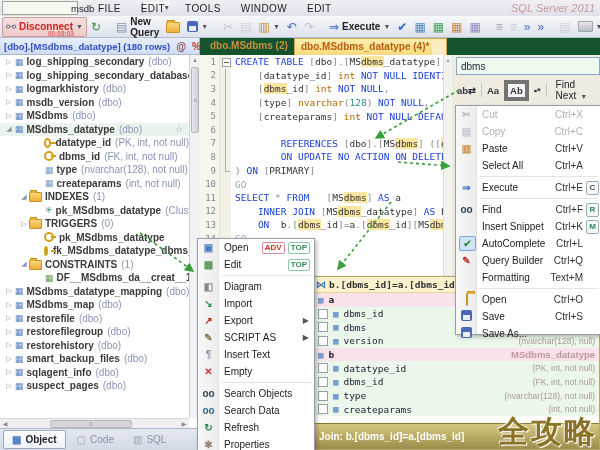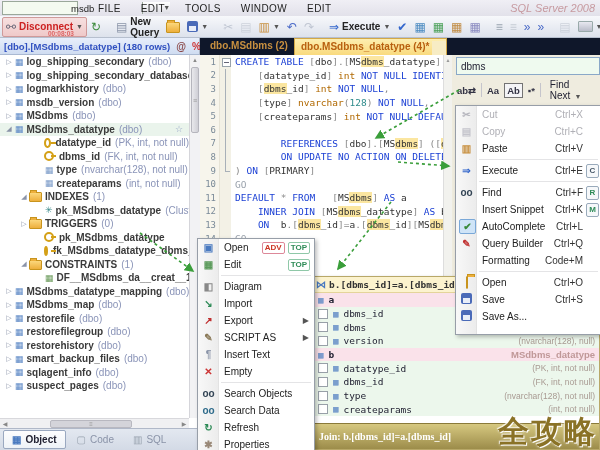--- a/index.html
+++ b/index.html
@@ -59,21 +59,21 @@
   #tree-hscroll{left:0;top:418px;width:189px;height:10px;background:#f0f0f2;border-top:1px solid #d8d8dc;box-sizing:border-box;display:flex;align-items:center;}
   #tree-hscroll .ar{font-size:6px;color:#888;width:10px;text-align:center;}
   #tree-hscroll .thumb{height:6px;width:80px;margin-left:40px;background:#d4d4da;border:1px solid #b8b8c0;border-radius:2px;
                        display:flex;align-items:center;justify-content:center;color:#999;font-size:6px;}
   #ltabs{left:0;top:428px;width:200px;height:22px;background:linear-gradient(#e3e8f0,#d3dae6);border-top:1px solid #b0b8c8;
          border-right:1px solid #a9b2c2;box-sizing:border-box;display:flex;align-items:center;}
   .ltab{display:flex;align-items:center;height:17px;padding:0 8px;margin-left:3px;font-size:10px;color:#8a93a8;}
   .ltab .gly{margin-right:4px;font-size:10px;}
   .ltab.active{background:linear-gradient(#fdfdfe,#eef2f7);border:1px solid #9aa8c0;border-radius:2px;color:#223;font-weight:bold;}
   
-  #etabs{left:200px;top:38px;width:400px;height:25px;background:#0f172a;border-bottom:1px solid #dcc690;box-sizing:border-box;padding-left:29px;}
+  #etabs{left:200px;top:38px;width:400px;height:25px;background:#14532d;border-bottom:1px solid #dcc690;box-sizing:border-box;padding-left:29px;}
   #etab1{position:absolute;left:10px;top:2px;font-weight:bold;color:#c89040;}
   #etab2{position:absolute;left:94px;top:0;height:17px;padding:2px 6px 0 6px;background:linear-gradient(#fdeeb0,#f9da7e);
          border:1px solid #d2a848;border-bottom:none;font-weight:bold;color:#b86010;box-sizing:border-box;}
   #etab2 .x{color:#c23;margin-left:5px;font-weight:bold;}
   #etab-stub{position:absolute;left:232px;top:3px;width:14px;height:14px;background:#f7ecc4;}
   #code{left:200px;top:55px;width:243px;height:395px;overflow:hidden;background:#fff;
         font-family:"DejaVu Sans Mono",monospace;font-size:9.5px;}
   .cline{height:13.6px;display:flex;align-items:center;white-space:pre;}
   .cline .num{width:16px;text-align:right;padding-right:3px;color:#7a8a98;background:#f7f5ec;border-right:1px solid #e6e3d6;
               height:100%;flex:none;font-size:9px;display:flex;align-items:center;justify-content:flex-end;}
@@ -86,21 +86,21 @@
   .k{color:#1a3fd4;} .i{color:#333;} .b{color:#8a8a8a;} .t{color:#b06800;} .n{color:#2e8b8b;}
   .h{background:#fbe6a0;color:#333;} .g{color:#9aa2ac;} .p{color:#333;}
   #code-vscroll{left:443px;top:55px;width:9px;height:395px;background:#f2f2ee;border-left:1px solid #ddd;box-sizing:border-box;}
   #code-vscroll .up{text-align:center;font-size:5px;color:#999;padding-top:2px;}
   
   #findpanel{left:452px;top:55px;width:148px;height:221px;background:#efecdf;}
   #findbox{position:absolute;left:4px;top:2px;width:138px;height:16px;background:#effaef;border:1px solid #8aa8c8;
            font-size:10px;padding-left:4px;display:flex;align-items:center;color:#223;}
   #findbar{position:absolute;left:0px;top:24px;width:148px;height:22px;display:flex;align-items:center;}
   .fb{margin-left:5px;font-size:9.5px;color:#334;font-weight:bold;}
-  .fb.boxed{border:1px solid #737373;background:#f4f4f6;padding:1px 2px;}
+  .fb.boxed{border:4px solid #737373;background:#f4f4f6;padding:1px 2px;}
   #findnext{margin-left:9px;font-weight:normal;color:#223;font-size:10px;}
   #findnext .dd{font-size:7px;color:#555;margin-left:4px;}
   .fbsep{width:1px;height:14px;background:#c5c5cc;margin-left:5px;}
   
   .cmenu{background:#fff;border:1px solid #979ea8;box-shadow:2px 2px 4px rgba(0,0,0,.25);z-index:40;}
   .cmenu .strip{position:absolute;left:0;top:0;bottom:0;width:20px;background:linear-gradient(90deg,#f8f8f8,#ececec);border-right:1px solid #e2e2e2;}
   .mrow{position:relative;height:17px;display:flex;align-items:center;font-size:10px;color:#222;}
   .mrow .mic{position:absolute;left:3px;width:15px;text-align:center;font-size:10px;}
   .mrow .mlb{margin-left:26px;white-space:nowrap;}
   .mrow .msc{position:absolute;right:18px;color:#333;}
@@ -127,21 +127,21 @@
   .jrow{height:13.7px;display:flex;align-items:center;position:relative;font-size:9.5px;color:#223;}
   .jrow.col{background:#ecf7ec;}
   .jrow.tbl{background:#fae2ea;font-weight:bold;}
   .jrow .cb{width:8px;height:8px;border:1px solid #98a0a8;background:#fff;margin-left:5px;flex:none;}
   .jrow .jt{color:#5b87c5;margin-left:5px;font-size:9px;flex:none;}
   .jrow .jn{margin-left:5px;}
   .jrow .note{position:absolute;right:4px;color:#a89a92;font-size:8.5px;font-family:"Liberation Sans",sans-serif;}
   .jrow.tbl .note{color:#c09898;font-size:9.5px;}
   #jstatus{position:absolute;left:0;right:0;bottom:0;height:25px;background:linear-gradient(#d6c880,#9c8c4a);
            border-top:1px solid #8a7a3a;color:#fff;font-weight:bold;font-size:10px;
-           font-family:Liberation Serif, serif;display:flex;align-items:center;padding-left:6px;}
+           font-family:Liberation Sans, sans-serif;display:flex;align-items:center;padding-left:6px;}
   
   #arrows{left:0;top:0;z-index:30;pointer-events:none;}
   #watermark{left:498px;top:411px;z-index:60;font-size:31px;font-weight:bold;color:#8a7226;letter-spacing:2px;
              text-shadow:1px 1px 0 #fff,-1px -1px 0 rgba(255,255,255,.7),0 0 3px rgba(255,255,255,.8);}
 </style>
 </head>
 <body>
 
 <div id="app">
 
@@ -150,21 +150,21 @@
       <span>msdb</span>
       <span class="dd">▼</span>
     </div>
     <div id="menubar" style="display:flex;">
         <span class="menu-item">FILE</span>
         <span class="menu-item">EDIT</span>
         <span class="menu-item">TOOLS</span>
         <span class="menu-item">WINDOW</span>
         <span class="menu-item">EDIT</span>
       </div>
-    <div id="brand">SQL Server 2008</div>
+    <div id="brand">SQL Server 2011</div>
   </div>
 
   <div id="toolbar" class="abs">
       <div class="tb" id="disc">
         <span class="gly" style="color: rgb(102, 102, 119);">⚯</span>
         <span class="lbl">Disconnect</span>
         <span class="timer">00:08:03</span>
         <span class="dd">▼</span>
       </div>
       <div class="tb">
@@ -436,21 +436,21 @@
       <div class="cline"><span class="num">1</span><span class="fold"><span class="f-open"></span></span><span class="body"><span class="k">CREATE TABLE </span><span class="b">[</span><span class="i">dbo</span><span class="b">].[</span><span class="i">MS</span><span class="h">dbms</span><span class="i">_datatype</span><span class="b">] (</span></span></div>
       <div class="cline"><span class="num">2</span><span class="fold"><span class="f-line"></span></span><span class="body"><span class="p">    </span><span class="b">[</span><span class="i">datatype_id</span><span class="b">] </span><span class="t">int </span><span class="k">NOT NULL IDENTITY</span></span></div>
       <div class="cline"><span class="num">3</span><span class="fold"><span class="f-line"></span></span><span class="body"><span class="p">    </span><span class="b">[</span><span class="h">dbms</span><span class="i">_id</span><span class="b">] </span><span class="t">int </span><span class="k">NOT NULL</span><span class="b">,</span></span></div>
       <div class="cline"><span class="num">4</span><span class="fold"><span class="f-line"></span></span><span class="body"><span class="p">    </span><span class="b">[</span><span class="i">type</span><span class="b">] </span><span class="t">nvarchar</span><span class="b">(</span><span class="n">128</span><span class="b">) </span><span class="k">NOT NULL</span><span class="b">,</span></span></div>
       <div class="cline"><span class="num">5</span><span class="fold"><span class="f-line"></span></span><span class="body"><span class="p">    </span><span class="b">[</span><span class="i">createparams</span><span class="b">] </span><span class="t">int </span><span class="k">NOT NULL DEFAULT </span></span></div>
       <div class="cline"><span class="num">6</span><span class="fold"><span class="f-line"></span></span></div>
       <div class="cline"><span class="num">7</span><span class="fold"><span class="f-line"></span></span><span class="body"><span class="p">        </span><span class="k">REFERENCES </span><span class="b">[</span><span class="i">dbo</span><span class="b">].[</span><span class="i">MS</span><span class="h">dbms</span><span class="b">] ([</span><span class="h">dbms</span></span></div>
       <div class="cline"><span class="num">8</span><span class="fold"><span class="f-line"></span></span><span class="body"><span class="p">        </span><span class="k">ON UPDATE NO ACTION ON DELETE NO A</span></span></div>
       <div class="cline"><span class="num">9</span><span class="fold"><span class="f-end"></span></span><span class="body"><span class="b">) </span><span class="k">ON </span><span class="b">[</span><span class="i">PRIMARY</span><span class="b">]</span></span></div>
       <div class="cline"><span class="num">10</span><span class="fold"></span><span class="body"><span class="g">GO</span></span></div>
-      <div class="cline"><span class="num">11</span><span class="fold"></span><span class="body"><span class="k">DEFAULT </span><span class="b">* </span><span class="k">FROM   </span><span class="b">[</span><span class="i">MS</span><span class="h">dbms</span><span class="b">] </span><span class="k">AS </span><span class="i">a</span></span></div>
+      <div class="cline"><span class="num">11</span><span class="fold"></span><span class="body"><span class="k">SELECT </span><span class="b">* </span><span class="k">FROM   </span><span class="b">[</span><span class="i">MS</span><span class="h">dbms</span><span class="b">] </span><span class="k">AS </span><span class="i">a</span></span></div>
       <div class="cline"><span class="num">12</span><span class="fold"></span><span class="body"><span class="p">    </span><span class="k">INNER JOIN </span><span class="b">[</span><span class="i">MS</span><span class="h">dbms</span><span class="i">_datatype</span><span class="b">] </span><span class="k">AS </span><span class="i">b</span></span></div>
       <div class="cline"><span class="num">13</span><span class="fold"></span><span class="body"><span class="p">    </span><span class="k">ON  </span><span class="i">b</span><span class="b">.[</span><span class="h">dbms</span><span class="i">_id</span><span class="b">]=</span><span class="i">a</span><span class="b">.[</span><span class="h">dbms</span><span class="i">_id</span><span class="b">][</span><span class="i">MS</span><span class="h">dbms</span></span></div>
       <div class="cline"><span class="num">14</span><span class="fold"></span><span class="body"><span class="g">GO</span></span></div>
     </div>
   <div id="code-vscroll" class="abs">
     <div class="up">▲</div>
   </div>
 
   <div id="findpanel" class="abs">
     <div id="findbox">dbms</div>
@@ -609,20 +609,24 @@
       <div class="mrow disabled">
         <span class="mic" style="color: rgb(196, 196, 204); font-weight: bold;">▤</span>
         <span class="mlb">Copy</span>
         <span class="msc">Ctrl+C</span>
       </div>
       <div class="mrow">
         <span class="mic" style="color: rgb(200, 144, 64); font-weight: bold;">▥</span>
         <span class="mlb">Paste</span>
         <span class="msc">Ctrl+V</span>
       </div>
+      <div class="mrow">
+        <span class="mlb">Select All</span>
+        <span class="msc">Ctrl+A</span>
+      </div>
       <div class="msep"></div>
       <div class="mrow">
         <span class="mic" style="color: rgb(51, 102, 204); font-weight: bold;">⇒</span>
         <span class="mlb">Execute</span>
         <span class="msc">Ctrl+E</span>
         <span class="kbadge gray">C</span>
       </div>
       <div class="msep"></div>
       <div class="mrow">
         <span class="mic" style="color: rgb(51, 68, 85); font-weight: bold;">oo</span>
@@ -640,21 +644,21 @@
         <span class="mlb">AutoComplete</span>
         <span class="msc">Ctrl+L</span>
       </div>
       <div class="mrow">
         <span class="mic" style="color: rgb(192, 48, 48); font-weight: bold;">✎</span>
         <span class="mlb">Query Builder</span>
         <span class="msc">Ctrl+Q</span>
       </div>
       <div class="mrow">
         <span class="mlb">Formatting</span>
-        <span class="msc">Code+M</span>
+        <span class="msc">Text+M</span>
       </div>
       <div class="msep"></div>
       <div class="mrow">
         <span class="mic"><span class="ic-folder"></span></span>
         <span class="mlb">Open</span>
         <span class="msc">Ctrl+O</span>
       </div>
       <div class="mrow">
         <span class="mic"><span class="ic-floppy" style="display: inline-block;"></span></span>
         <span class="mlb">Save</span>

